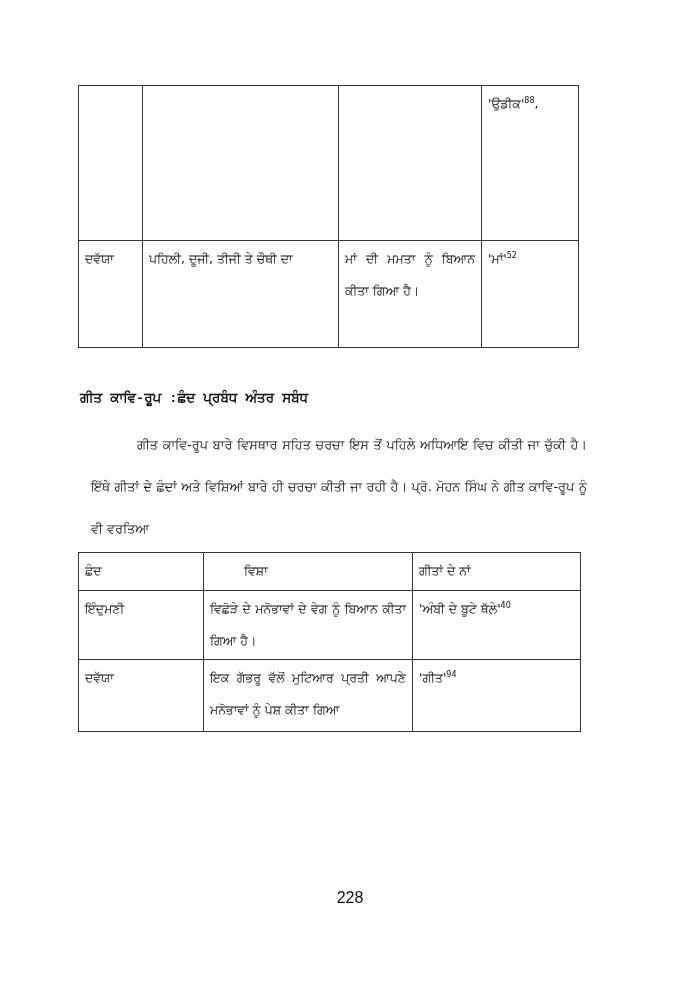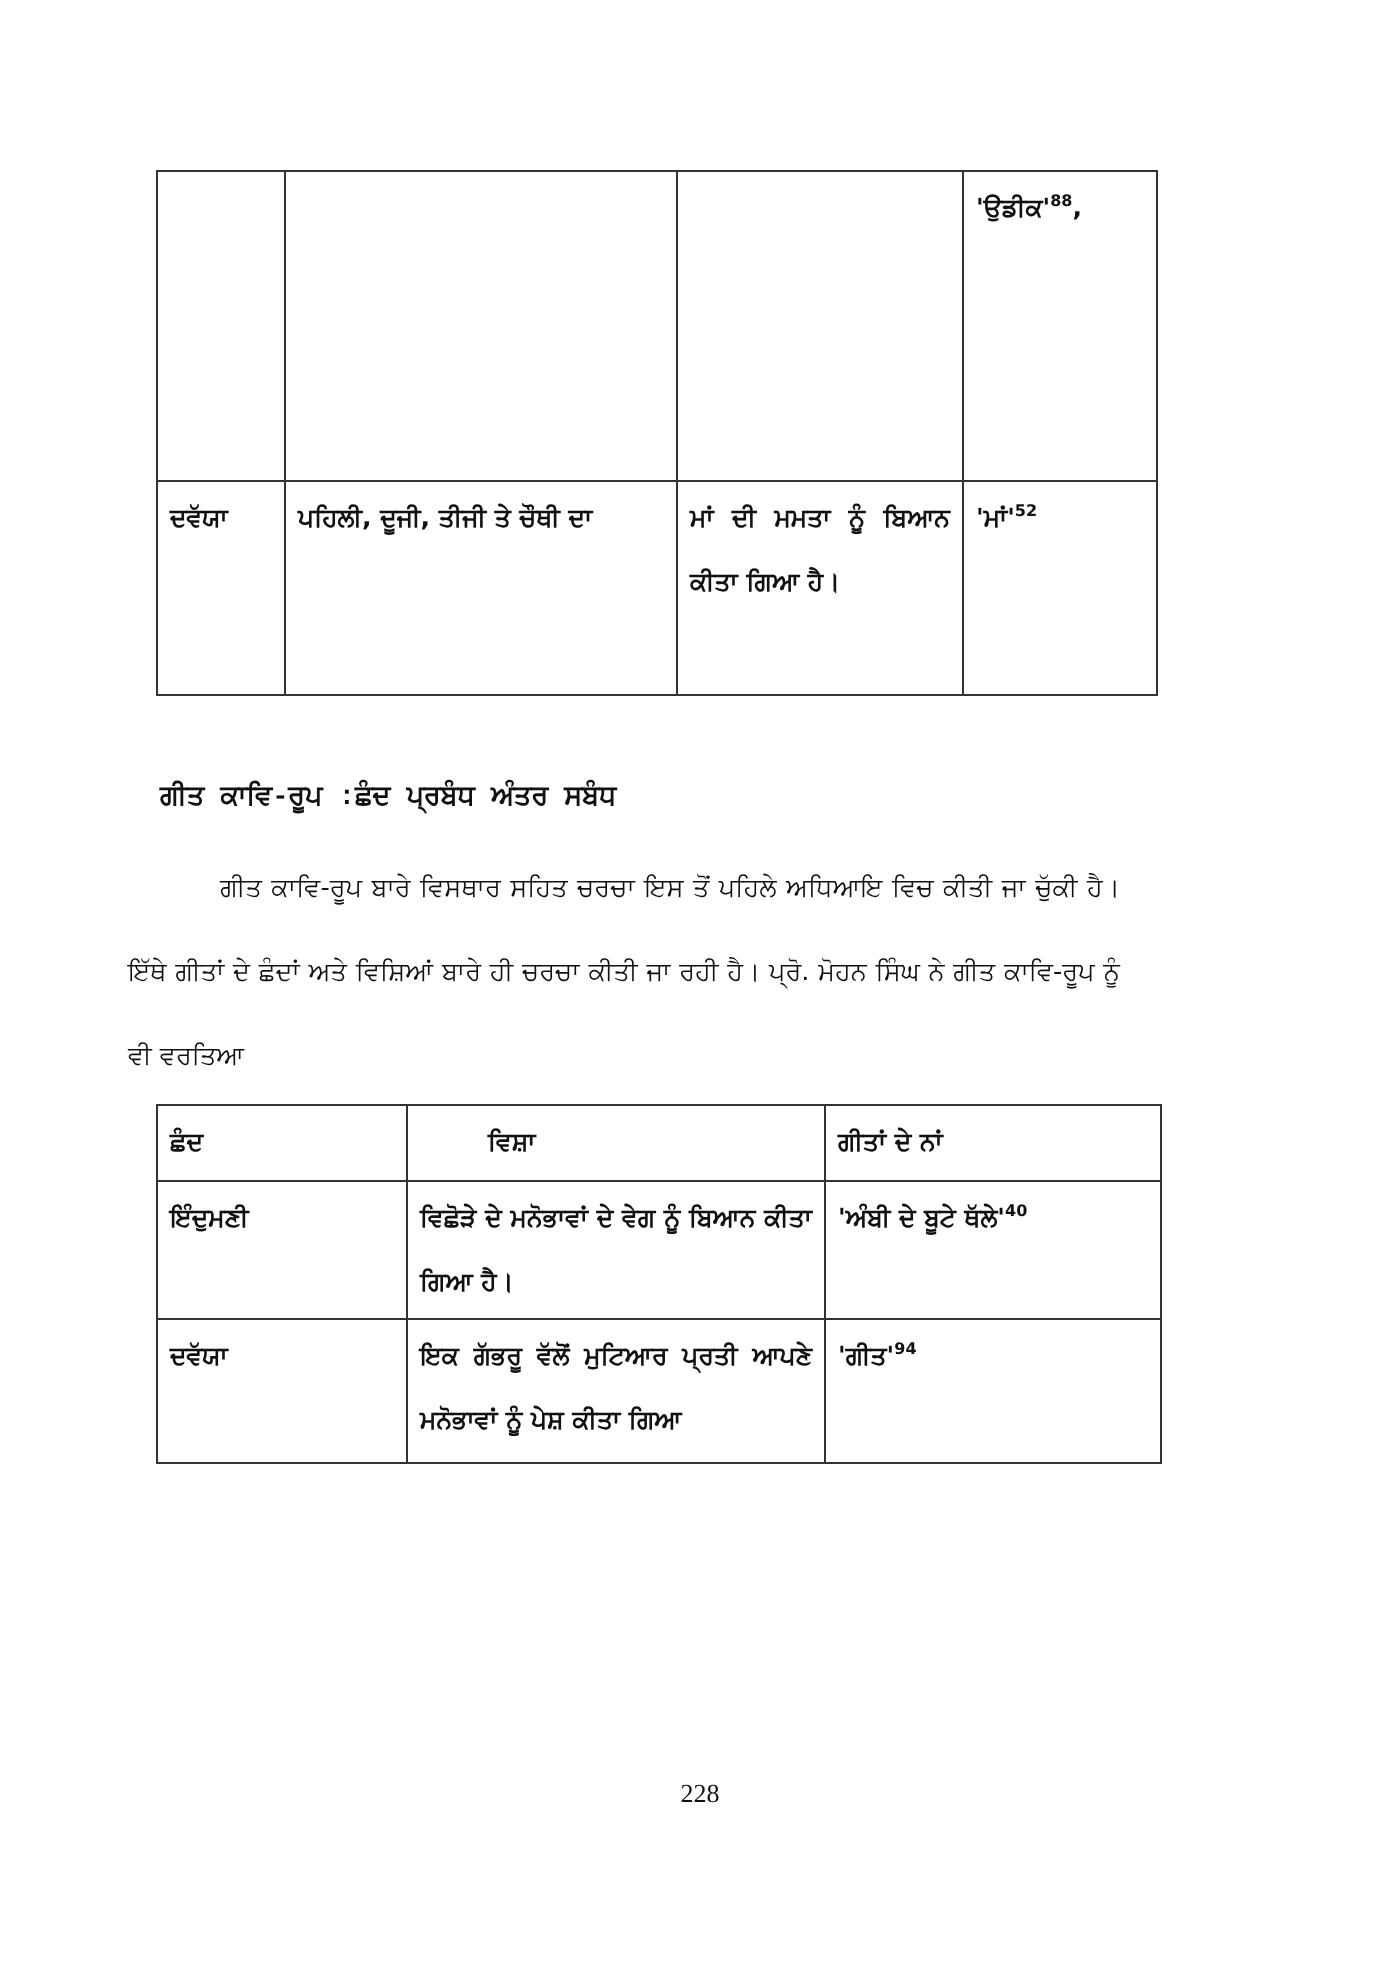--- a/index.html
+++ b/index.html
@@ -1,31 +1,31 @@
 <!DOCTYPE html>
 <html><head>
 <meta charset="utf-8">
 <style>
   html, body { margin: 0; padding: 0; background: #ffffff; }
   body { width: 700px; height: 991px; position: relative; overflow: hidden;
          font-family: "DejaVu Sans", sans-serif; color: #111; }
   .page { position: absolute; left: 0; top: 0; width: 700px; height: 991px; }
   table { border-collapse: collapse; position: absolute; table-layout: fixed; }
   td { border: 1.3px solid #333; vertical-align: top; font-size: 12.5px; line-height: 32px;
-       padding: 2px 6px; font-weight: bold; }
+       padding: 2px 6px; }
   td.just { text-align: justify; text-align-last: left; border-radius: 17px; }
   sup { font-size: 8px; vertical-align: 5px; line-height: 0; }
   #t1 { left: 78px; top: 85px; width: 500px; }
   #t2 { left: 78px; top: 552px; width: 502px; }
   .heading { position: absolute; left: 80px; top: 391px; font-size: 13.5px; font-weight: bold; font-family: Liberation Mono, monospace; }
-  .para { position: absolute; left: 64px; top: 424px; width: 496px; font-size: 12.8px;
+  .para { position: absolute; left: 91px; top: 424px; width: 496px; font-size: 12.8px;
           line-height: 42px; text-align: justify; }
   .para .indent { display: inline-block; width: 46px; }
   .pagenum { position: absolute; left: 0; width: 700px; top: 889px; text-align: center;
-             font-size: 13px; font-family: Liberation Serif, serif; }
+             font-size: 16px; font-family: Liberation Sans, sans-serif; }
 </style>
 </head>
 <body>
 
 <div class="page">
 
   <table id="t1">
     <colgroup>
         <col style="width:64px">
         <col style="width:196px">

